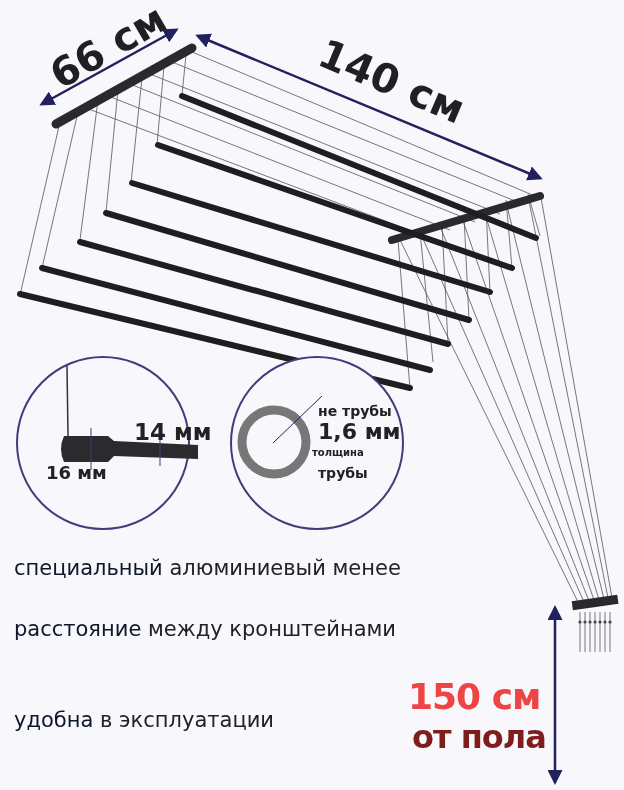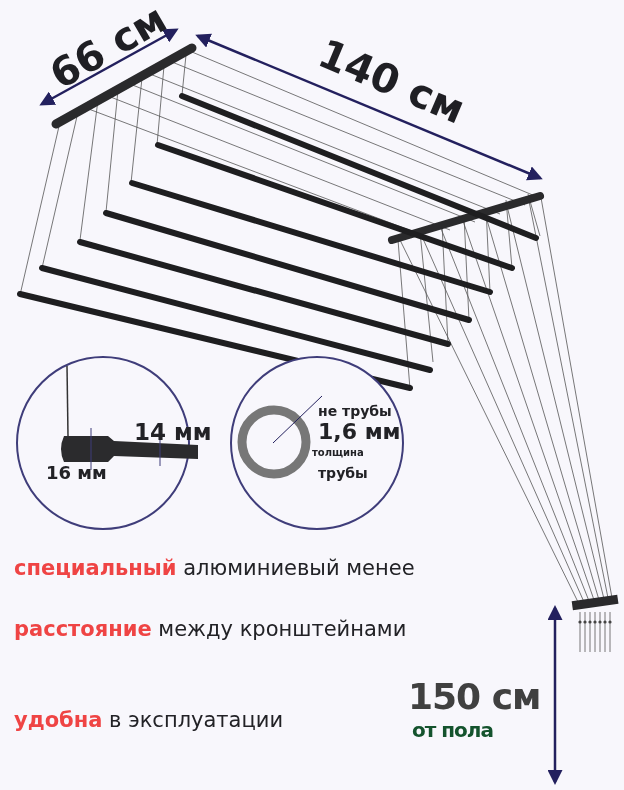--- a/index.html
+++ b/index.html
@@ -1,20 +1,20 @@
 <!DOCTYPE html>
 <html><head>
 <meta charset="utf-8">
 <style>
   html, body { margin:0; padding:0; }
   body { width:624px; height:790px; background:#f8f7fc; position:relative; overflow:hidden; font-family:"DejaVu Sans", sans-serif; }
   svg.scene { position:absolute; left:0; top:0; }
   .dim-label { position:absolute; color:#1f1f24; font-weight:bold; font-family:"DejaVu Sans", sans-serif; white-space:nowrap; transform-origin:left top; }
   .feature { position:absolute; left:14px; font-size:21px; color:#222226; font-family:"DejaVu Sans", sans-serif; line-height:29px; }
-  .feature b { color:#ef4444; font-weight:bold;text-align:right; }
+  .feature b { color:#0f172a; font-weight:normal;text-align:right; }
   .height-label { position:absolute; font-weight:bold; font-family:"DejaVu Sans", sans-serif; }
   .circle-text { position:absolute; font-family:"DejaVu Sans", sans-serif; color:#222226; font-weight:bold; }
 </style>
 </head>
 <body>
 
 <svg class="scene" width="624" height="790" viewBox="0 0 624 790">
   <defs>
     <marker id="ah" viewBox="0 0 10 10" refX="8" refY="5" markerWidth="6" markerHeight="6" orient="auto-start-reverse">
       <path d="M0,0 L10,5 L0,10 z" fill="#23205e"></path>
@@ -124,14 +124,14 @@
 <div class="feature" style="top:554px;">
   <b>специальный</b><span> алюминиевый менее</span>
 </div>
 <div class="feature" style="top:615px;">
   <b>расстояние</b><span> между кронштейнами</span><br>
 </div>
 <div class="feature" style="top:706px;">
   <b>удобна</b><span> в эксплуатации</span>
 </div>
 
-<div class="height-label" style="left:408px; top:676px; font-size:36px; color:#404040; letter-spacing:-1px;">150 см</div>
-<div class="height-label" style="left:412px; top:718px; font-size:20px; color:#14532d; letter-spacing:-1px;">от пола</div>
+<div class="height-label" style="left:408px; top:676px; font-size:36px; color:#ef4444; letter-spacing:-1px;">150 см</div>
+<div class="height-label" style="left:412px; top:718px; font-size:32px; color:#7f1d1d; letter-spacing:-1px;">от пола</div>
 
 </body></html>

